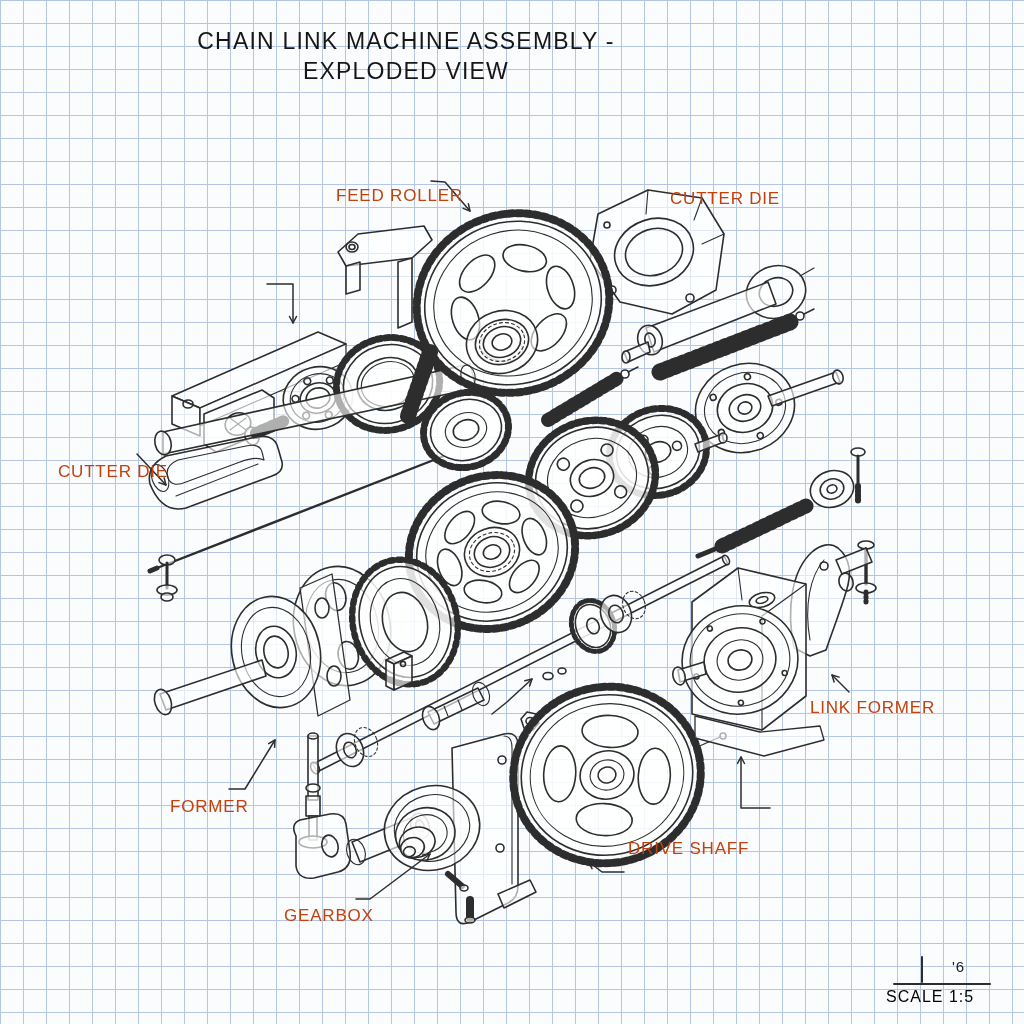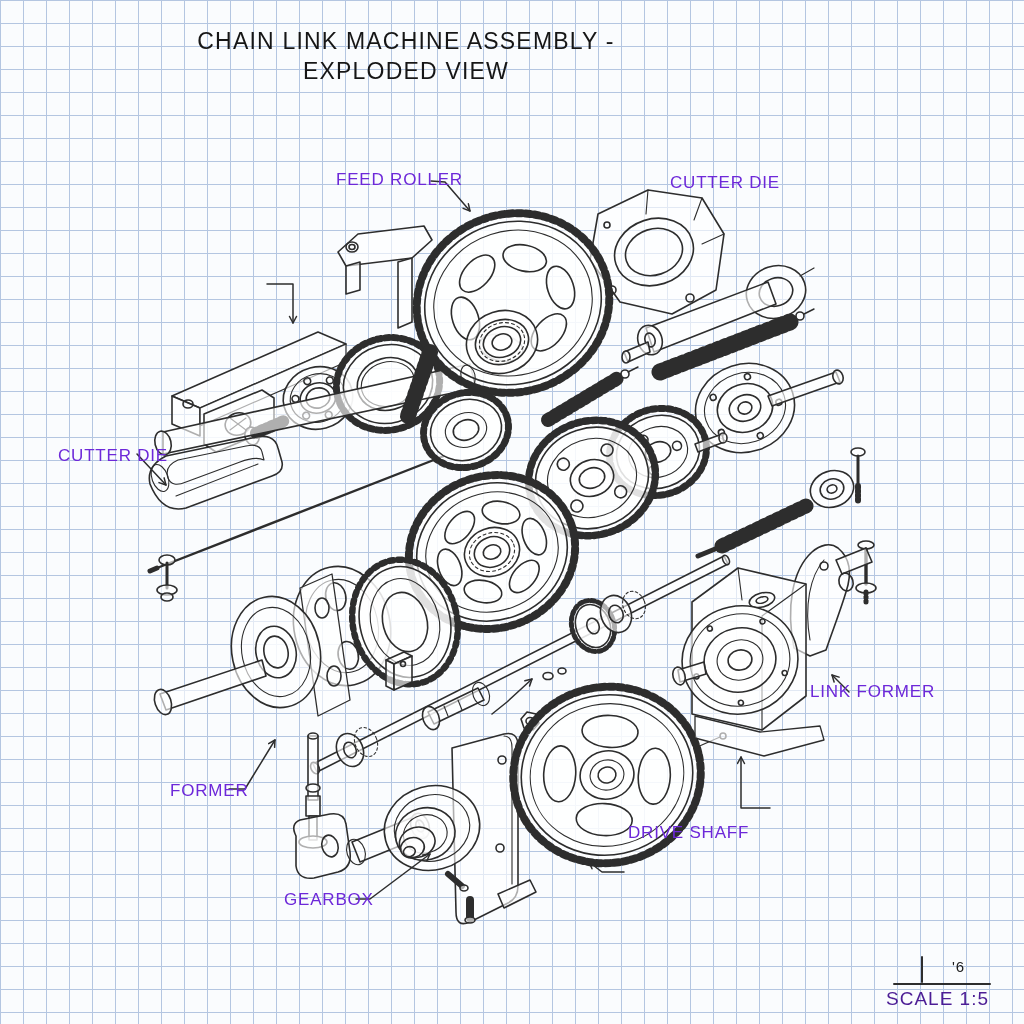--- a/index.html
+++ b/index.html
@@ -14,24 +14,24 @@
     color:#1b1b1b;
   }
   .sheet{position:absolute;inset:0;}
   svg.draw{position:absolute;left:0;top:0;}
   .f{fill:rgba(255,255,255,0.62);}
   .title{
     position:absolute;top:26px;left:0;width:812px;text-align:center;
     font-size:23px;line-height:30px;letter-spacing:1.2px;color:#161616;
   }
   .lbl{
-    position:absolute;font-size:17px;letter-spacing:0.8px;color:#6d28d9;white-space:nowrap;
+    position:absolute;font-size:17px;letter-spacing:0.8px;color:#c2410c;white-space:nowrap;margin-top:16px;
   }
   .scalemark{position:absolute;font-size:15px;letter-spacing:1px;color:#1b1b1b;}
-  .scaletext{position:absolute;font-size:19px;letter-spacing:1px;color:#4c1d95;}
+  .scaletext{position:absolute;font-size:16px;letter-spacing:1px;color:#000000;}
 </style>
 </head>
 <body>
 
 <div class="sheet">
 
 <svg class="draw" width="1024" height="1024" viewBox="0 0 1024 1024" stroke="#2d2d2d" fill="none" stroke-width="1.6" stroke-linecap="round" stroke-linejoin="round">
   <defs>
     <marker id="ah" markerWidth="12" markerHeight="12" refX="8" refY="4.5" orient="auto" markerUnits="userSpaceOnUse">
       <path d="M1.5,1 L8,4.5 L1.5,8" fill="none" stroke="#2d2d2d" stroke-width="1.5"></path>

